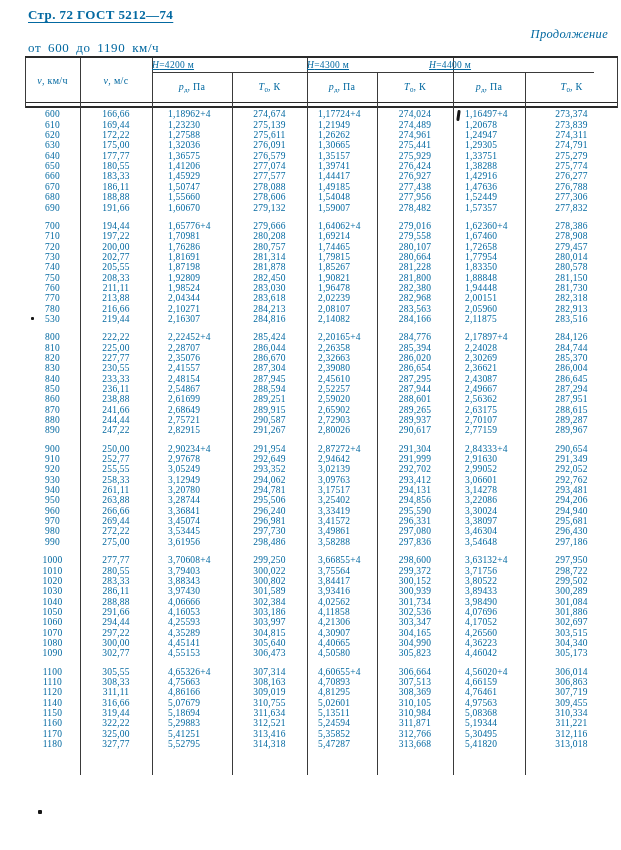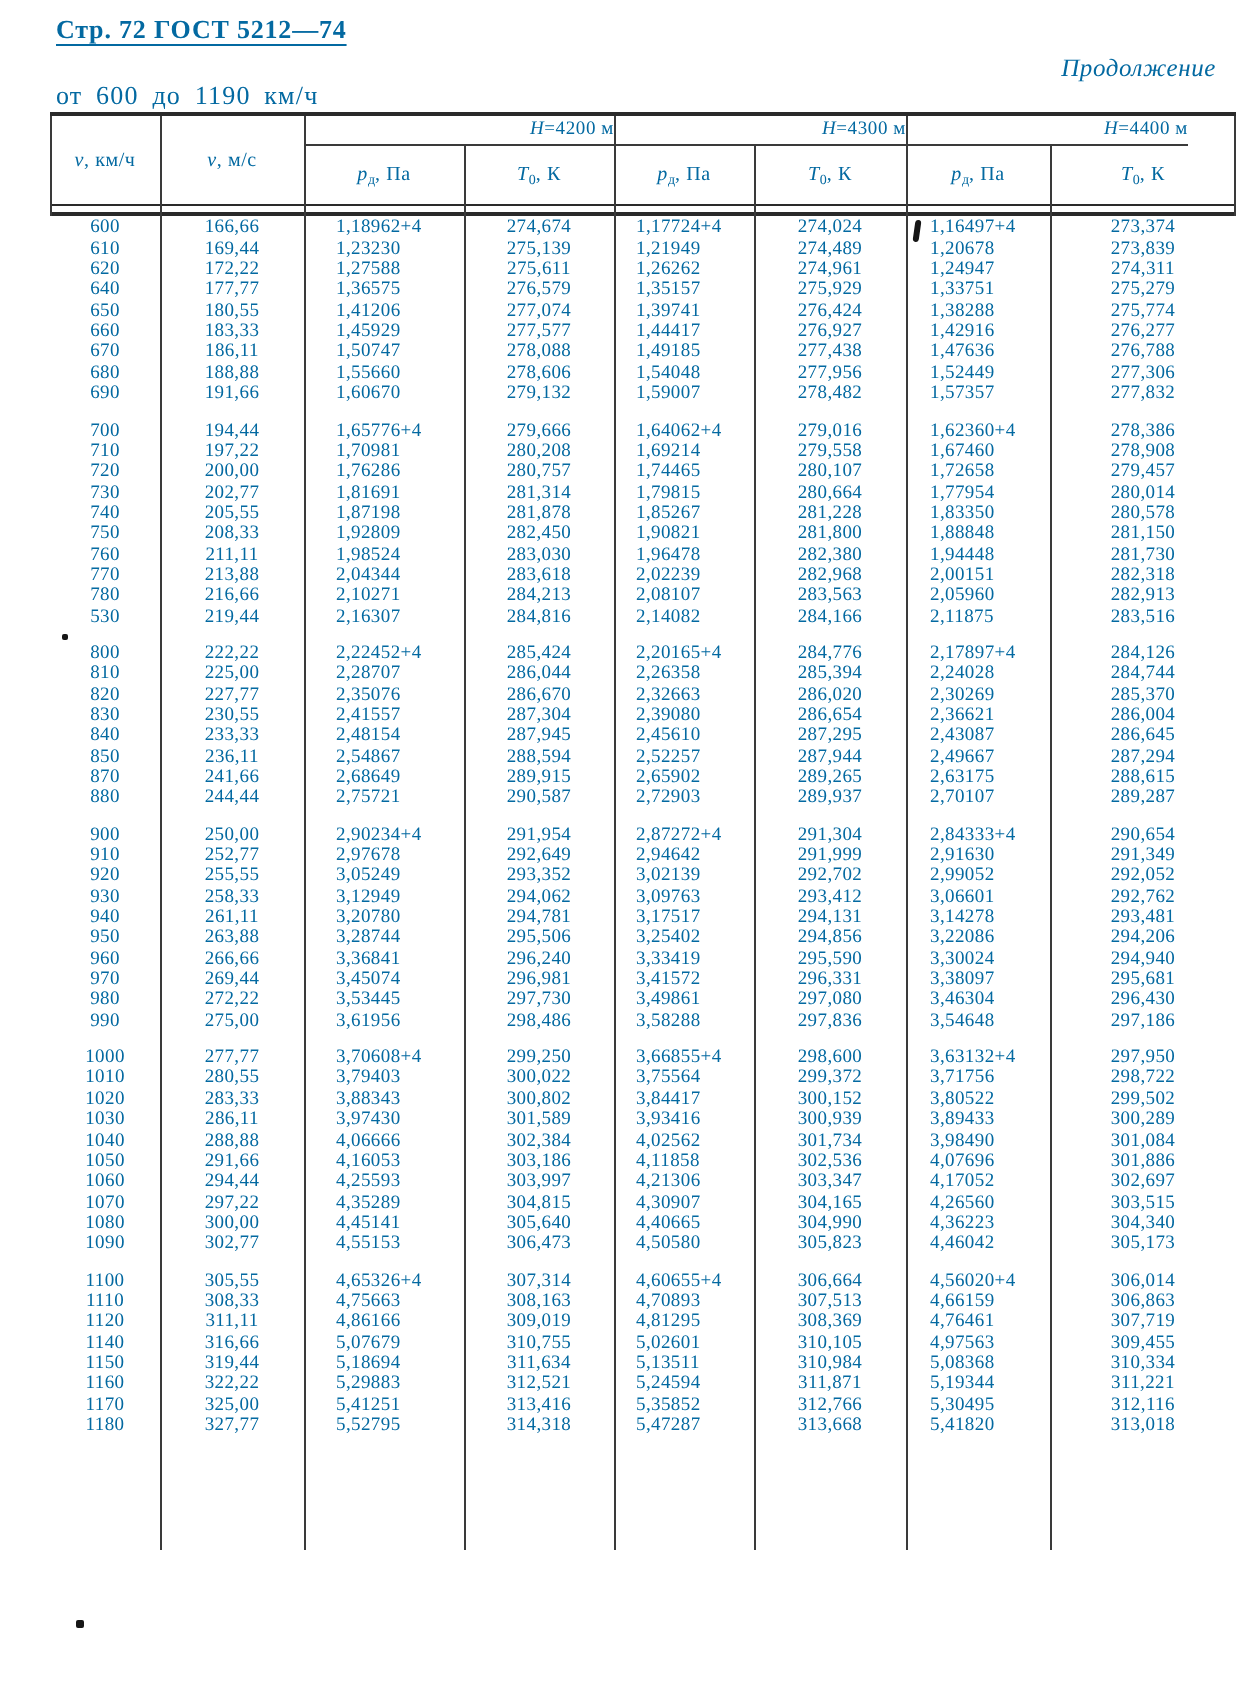--- a/index.html
+++ b/index.html
@@ -30,22 +30,22 @@
   .vl-full{top:2px;bottom:0;}
   .vl-sub{top:16px;bottom:0;}
   .vl-edge{top:2px;height:50px;}
   
   .thead{position:absolute;left:0;top:2px;width:593px;height:44px;}
   .hcell{position:absolute;display:flex;align-items:center;justify-content:center;
     font-size:10px;letter-spacing:.3px;white-space:nowrap;}
   .hv1{left:0;top:0;width:55px;height:44px;}
   .hv2{left:55px;top:0;width:72px;height:44px;}
   .hgroup-top{position:absolute;top:0;height:14px;border-bottom:1px solid #3a3a3a;
-    display:flex;align-items:center;justify-content:flex-end;
-    font-size:9.5px;letter-spacing:.3px;white-space:nowrap;}
+    display:flex;align-items:center;justify-content:flex-start;
+    font-size:9.5px;letter-spacing:.3px;white-space:nowrap;text-decoration:underline;}
   .hg1{left:127px;width:155px;}
   .hg2{left:282px;width:146px;}
   .hg3{left:404px;width:165px;}
   .hsub{top:15px;height:29px;}
   .hp1{left:127px;width:80px;}
   .ht1{left:207px;width:75px;}
   .hp2{left:282px;width:70px;}
   .ht2{left:352px;width:76px;}
   .hp3{left:428px;width:72px;}
   .ht3{left:500px;width:93px;}
@@ -159,20 +159,30 @@
             <div class="cell c0">620</div>
             <div class="cell c1">172,22</div>
             <div class="cell c2">1,27588</div>
             <div class="cell c3">275,611</div>
             <div class="cell c4">1,26262</div>
             <div class="cell c5">274,961</div>
             <div class="cell c6">1,24947</div>
             <div class="cell c7">274,311</div>
           </div>
           <div class="row">
+            <div class="cell c0">630</div>
+            <div class="cell c1">175,00</div>
+            <div class="cell c2">1,32036</div>
+            <div class="cell c3">276,091</div>
+            <div class="cell c4">1,30665</div>
+            <div class="cell c5">275,441</div>
+            <div class="cell c6">1,29305</div>
+            <div class="cell c7">274,791</div>
+          </div>
+          <div class="row">
             <div class="cell c0">640</div>
             <div class="cell c1">177,77</div>
             <div class="cell c2">1,36575</div>
             <div class="cell c3">276,579</div>
             <div class="cell c4">1,35157</div>
             <div class="cell c5">275,929</div>
             <div class="cell c6">1,33751</div>
             <div class="cell c7">275,279</div>
           </div>
           <div class="row">
@@ -383,39 +393,59 @@
             <div class="cell c0">850</div>
             <div class="cell c1">236,11</div>
             <div class="cell c2">2,54867</div>
             <div class="cell c3">288,594</div>
             <div class="cell c4">2,52257</div>
             <div class="cell c5">287,944</div>
             <div class="cell c6">2,49667</div>
             <div class="cell c7">287,294</div>
           </div>
           <div class="row">
+            <div class="cell c0">860</div>
+            <div class="cell c1">238,88</div>
+            <div class="cell c2">2,61699</div>
+            <div class="cell c3">289,251</div>
+            <div class="cell c4">2,59020</div>
+            <div class="cell c5">288,601</div>
+            <div class="cell c6">2,56362</div>
+            <div class="cell c7">287,951</div>
+          </div>
+          <div class="row">
             <div class="cell c0">870</div>
             <div class="cell c1">241,66</div>
             <div class="cell c2">2,68649</div>
             <div class="cell c3">289,915</div>
             <div class="cell c4">2,65902</div>
             <div class="cell c5">289,265</div>
             <div class="cell c6">2,63175</div>
             <div class="cell c7">288,615</div>
           </div>
           <div class="row">
             <div class="cell c0">880</div>
             <div class="cell c1">244,44</div>
             <div class="cell c2">2,75721</div>
             <div class="cell c3">290,587</div>
             <div class="cell c4">2,72903</div>
             <div class="cell c5">289,937</div>
             <div class="cell c6">2,70107</div>
             <div class="cell c7">289,287</div>
           </div>
+          <div class="row">
+            <div class="cell c0">890</div>
+            <div class="cell c1">247,22</div>
+            <div class="cell c2">2,82915</div>
+            <div class="cell c3">291,267</div>
+            <div class="cell c4">2,80026</div>
+            <div class="cell c5">290,617</div>
+            <div class="cell c6">2,77159</div>
+            <div class="cell c7">289,967</div>
+          </div>
         </div>
         <div class="block">
           <div class="row">
             <div class="cell c0">900</div>
             <div class="cell c1">250,00</div>
             <div class="cell c2">2,90234+4</div>
             <div class="cell c3">291,954</div>
             <div class="cell c4">2,87272+4</div>
             <div class="cell c5">291,304</div>
             <div class="cell c6">2,84333+4</div>

